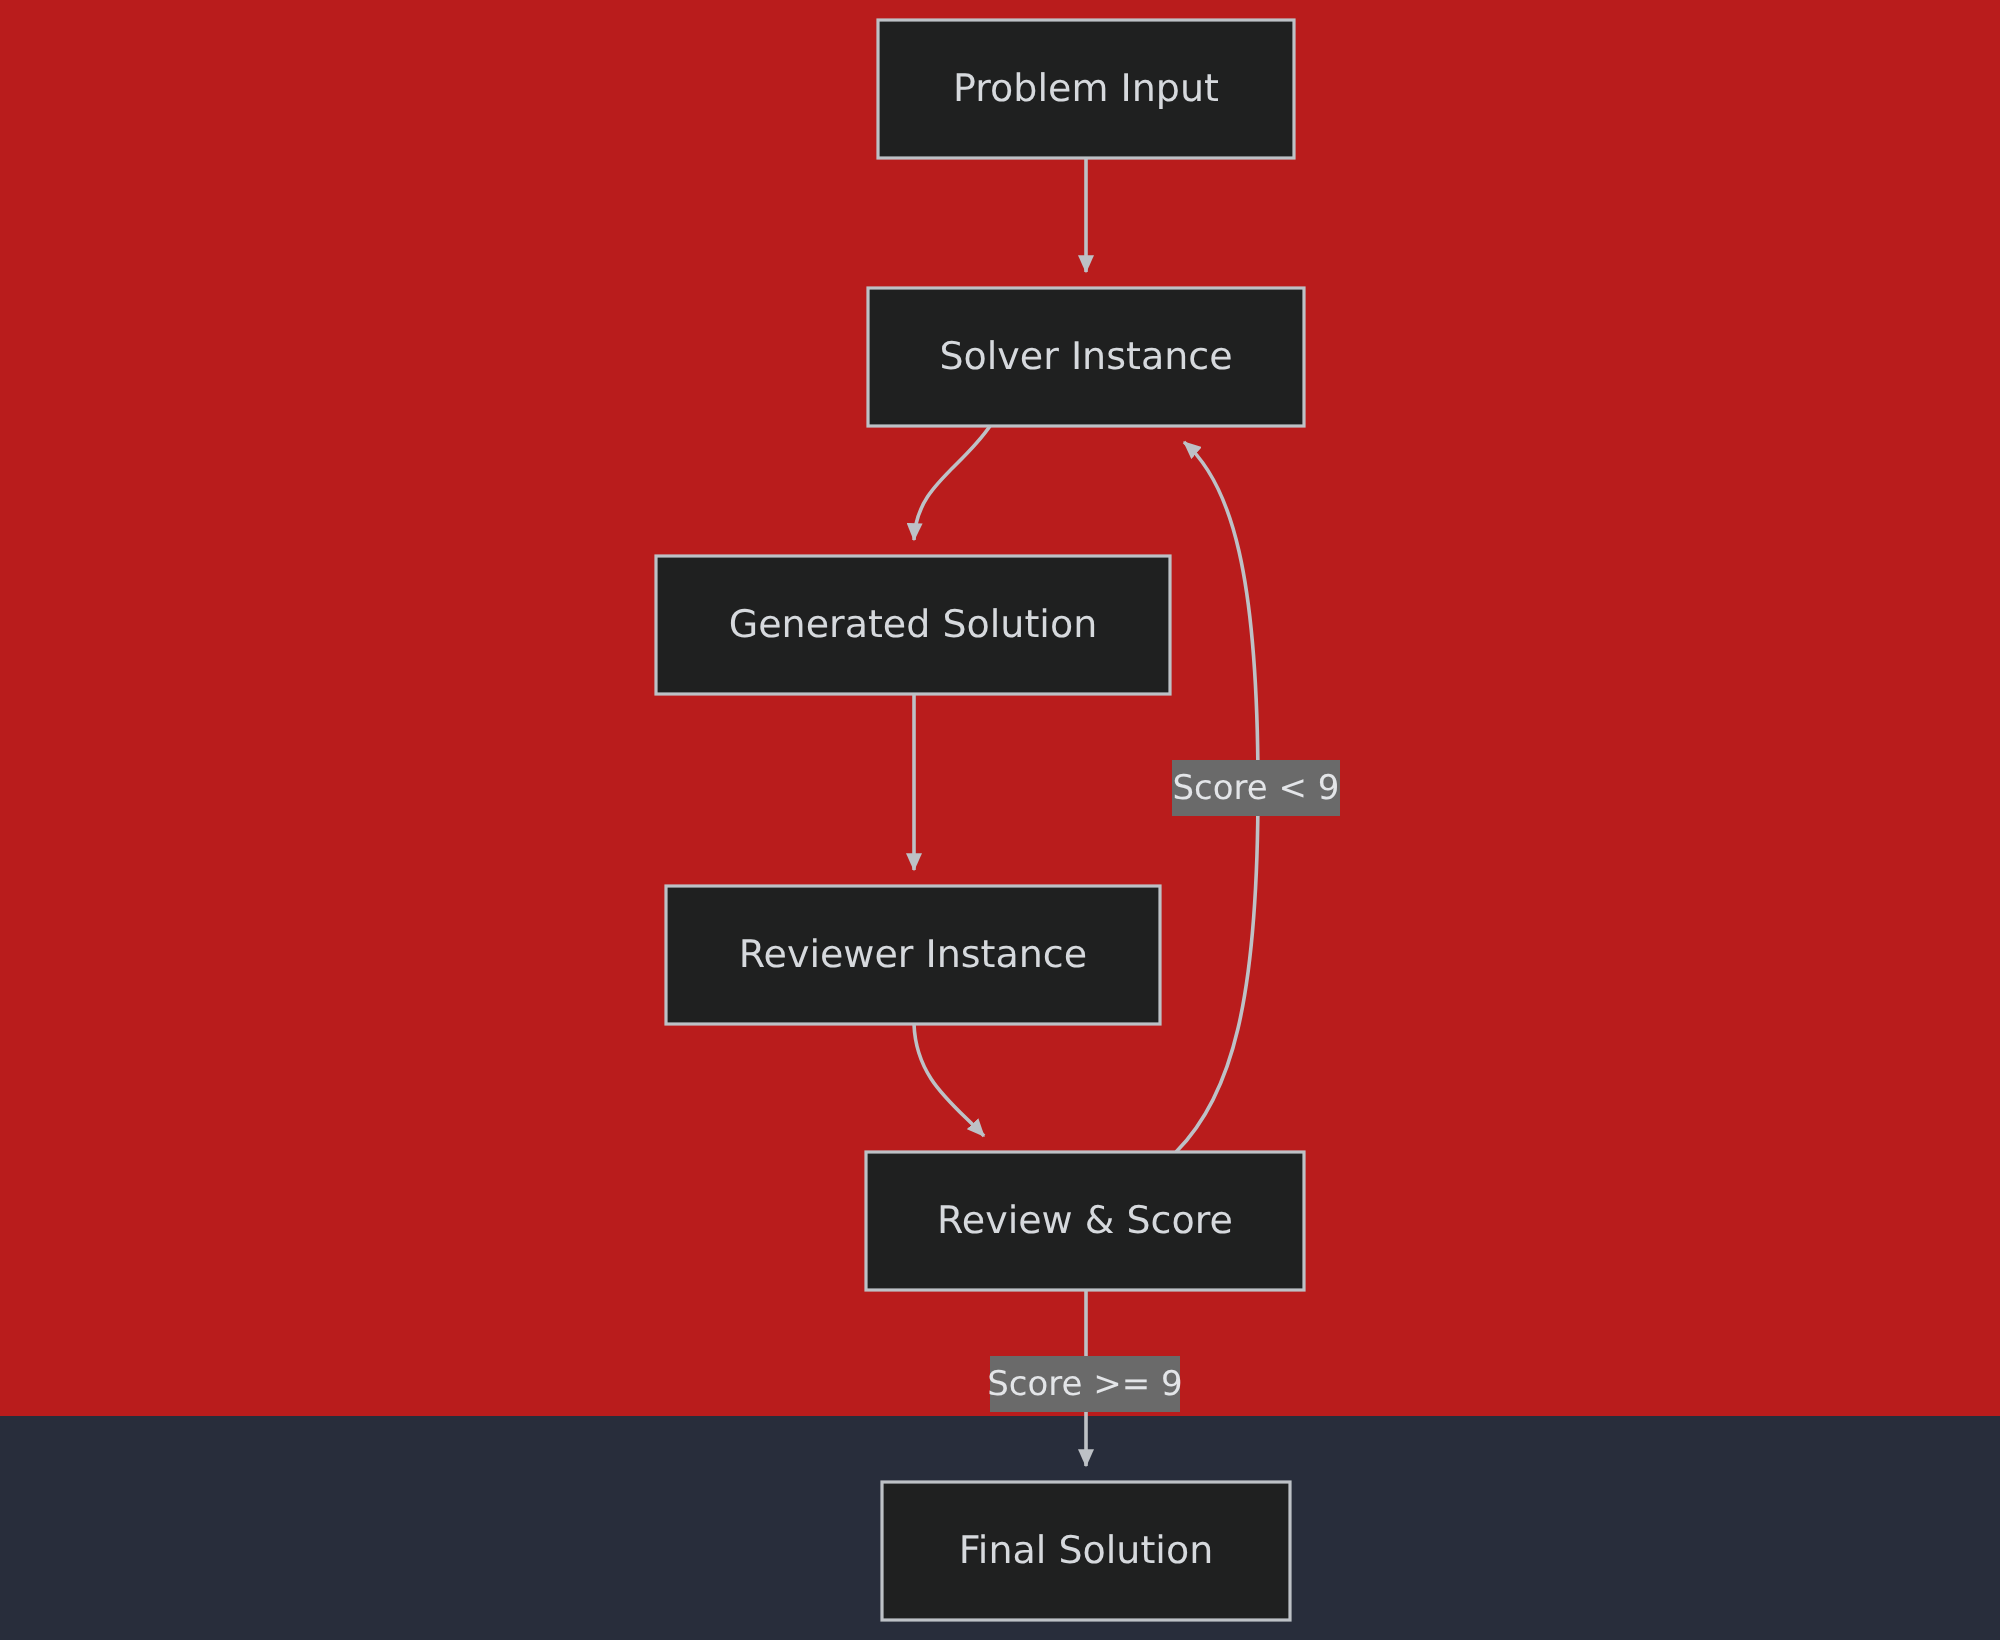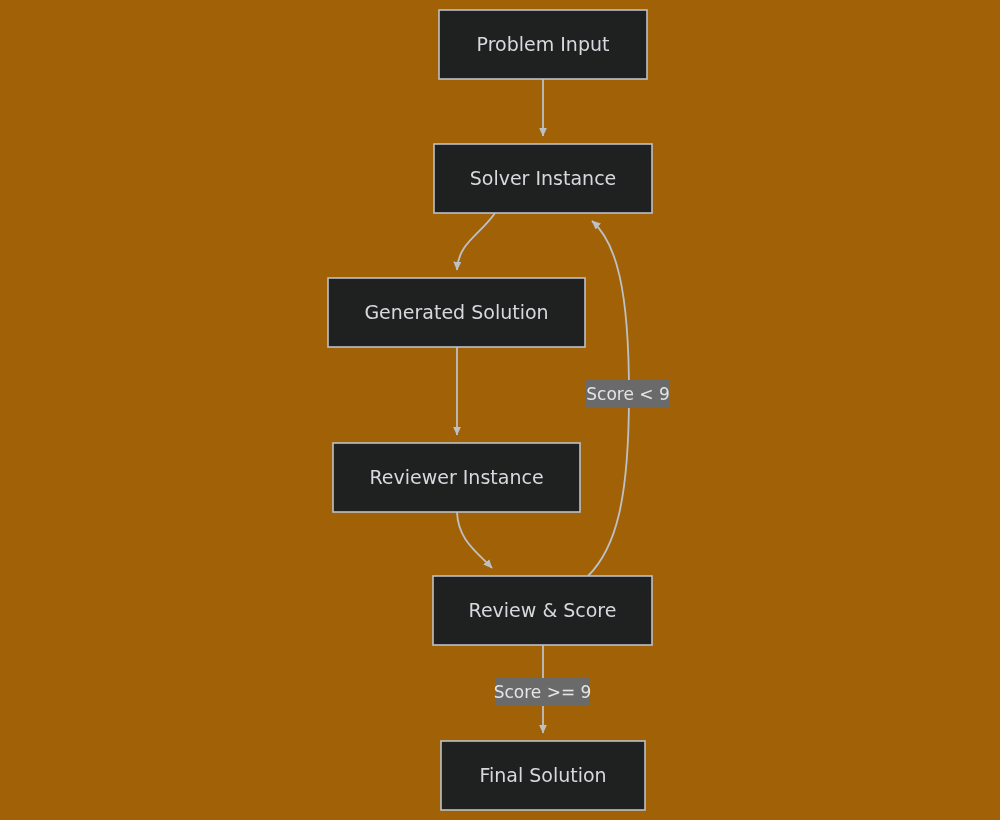--- a/index.html
+++ b/index.html
@@ -10,22 +10,22 @@
   }
   body {
     width: 1000px;
     height: 820px;
     overflow: hidden;
     font-family: "DejaVu Sans", sans-serif;
   }
   #diagram-root {
     position: relative;
     width: 1000px;
-    height: 820px;
-    background: #a16207;
+    height: 708px;
+    background: #b91c1c;
   }
   svg#flowchart {
     position: absolute;
     top: 0;
     left: 0;
     width: 1000px;
     height: 820px;
     display: block;
   }
   .node-rect {

